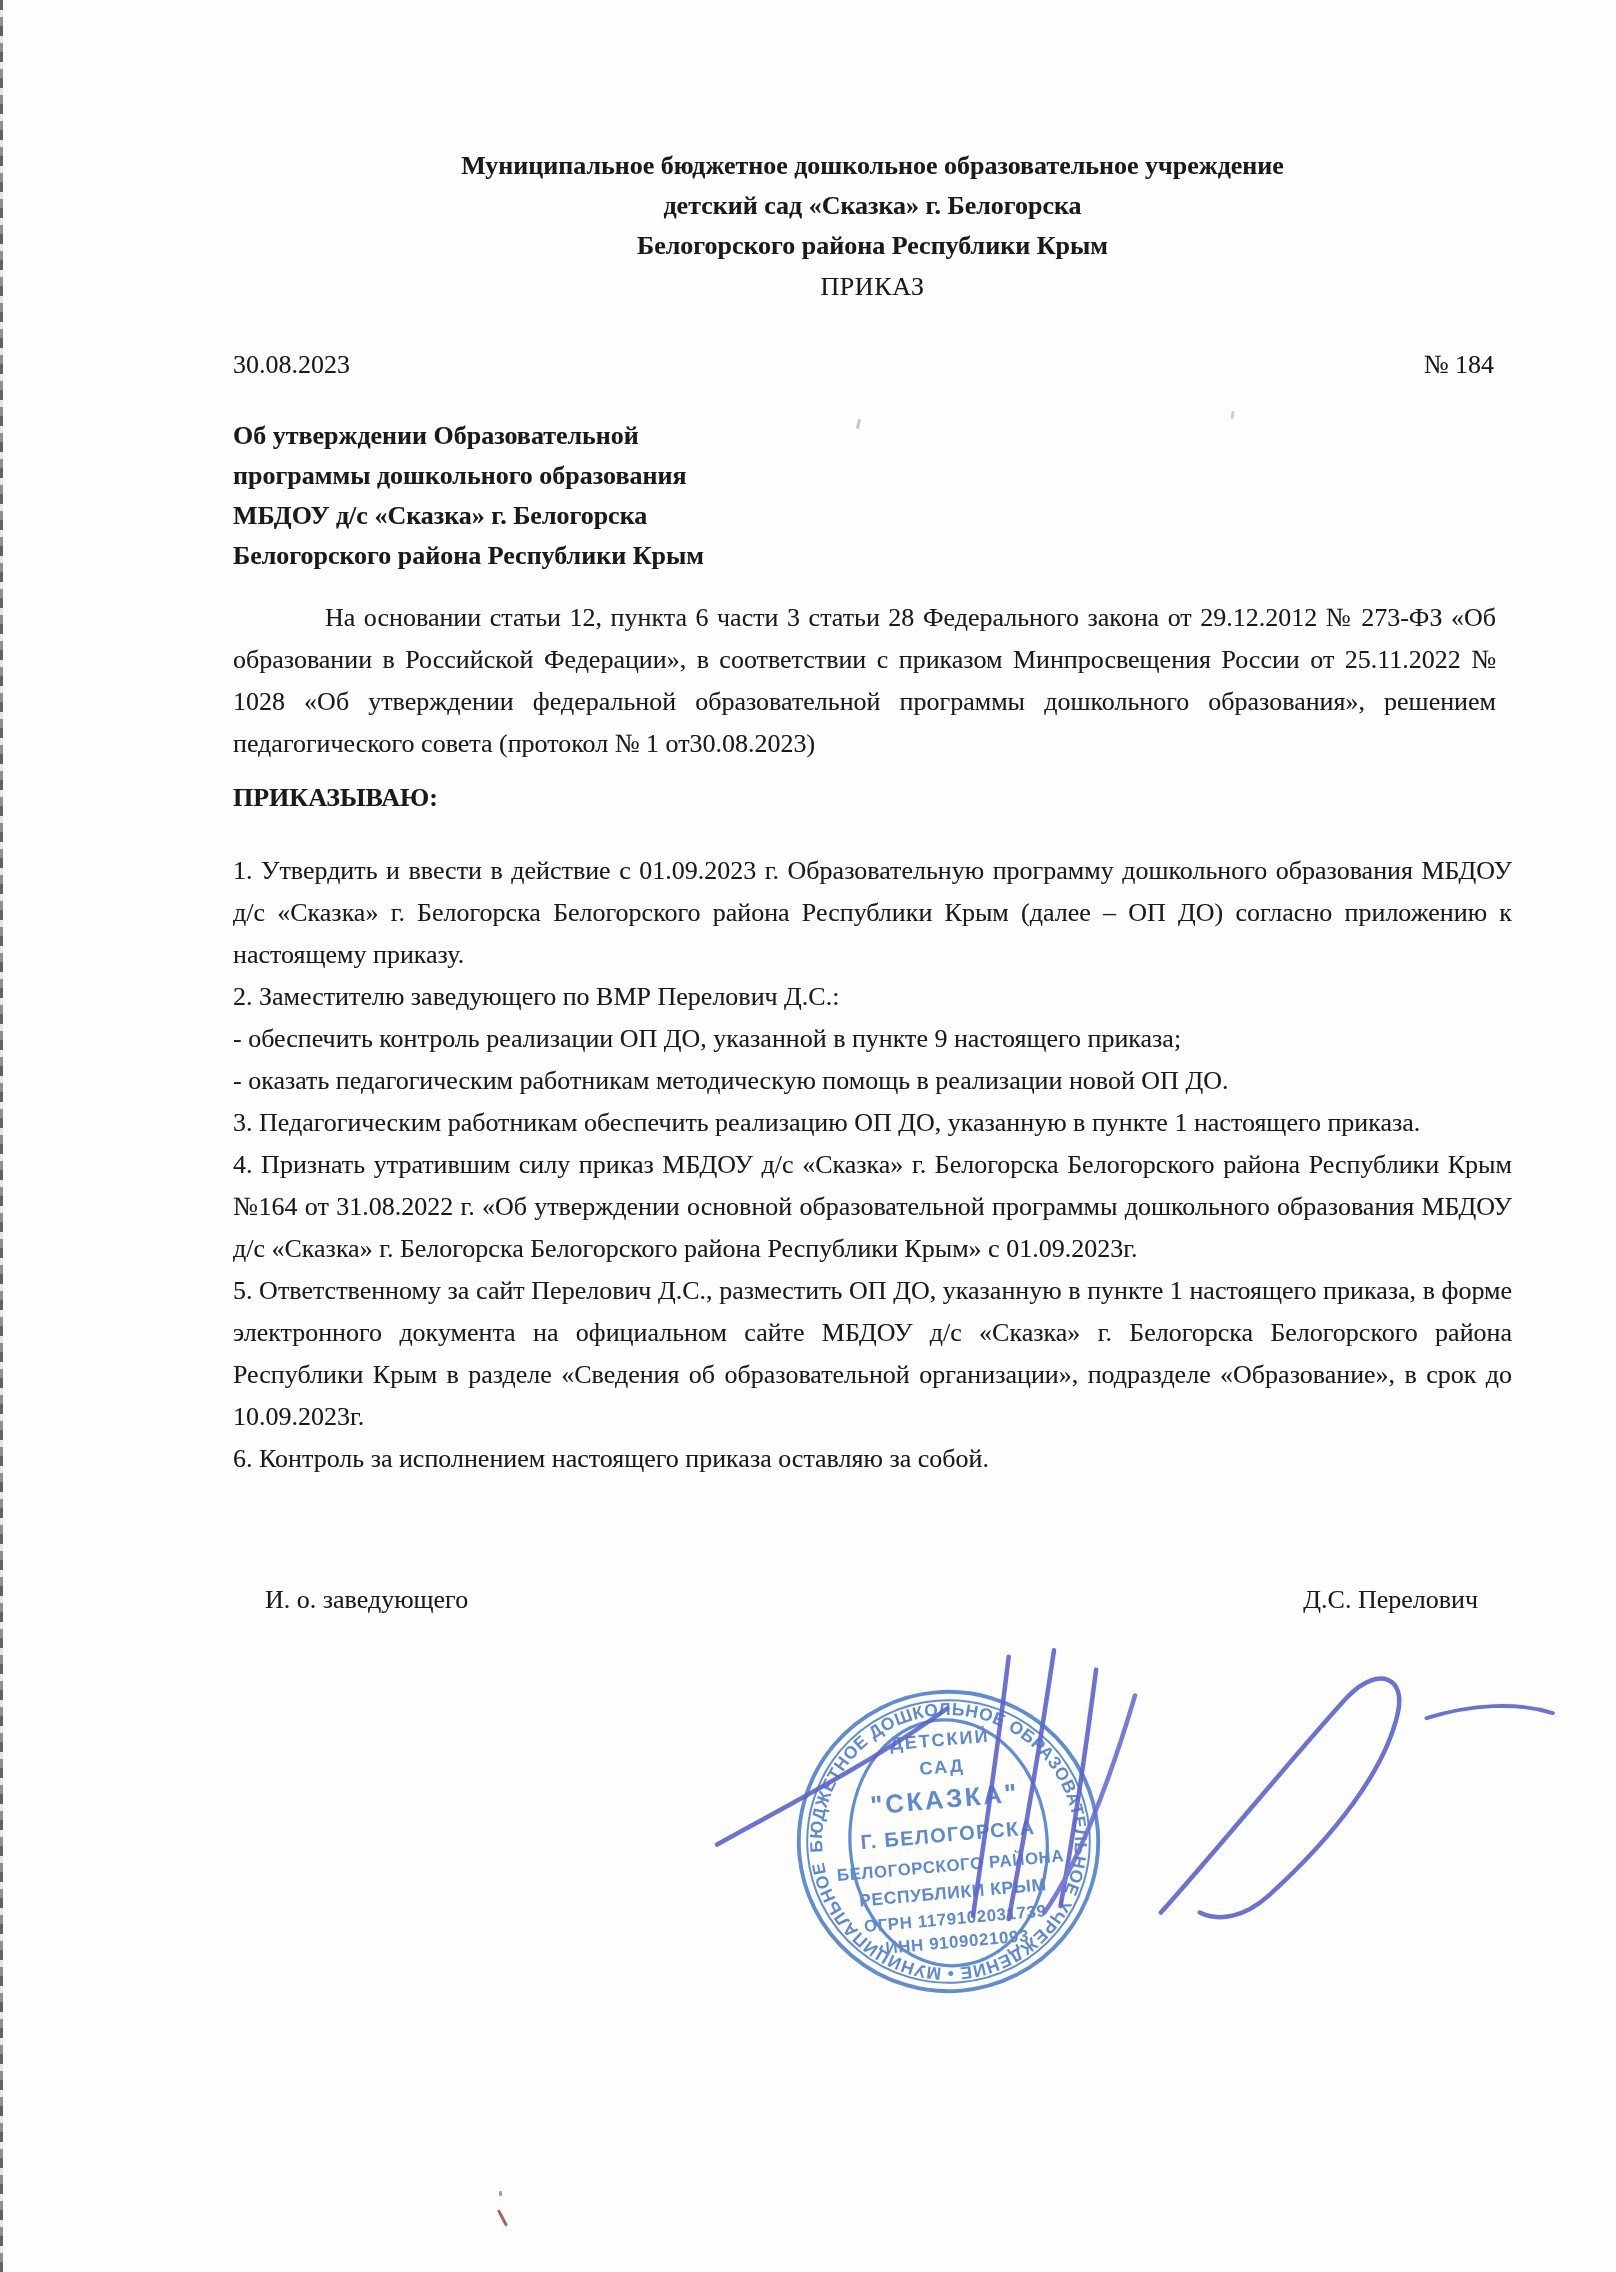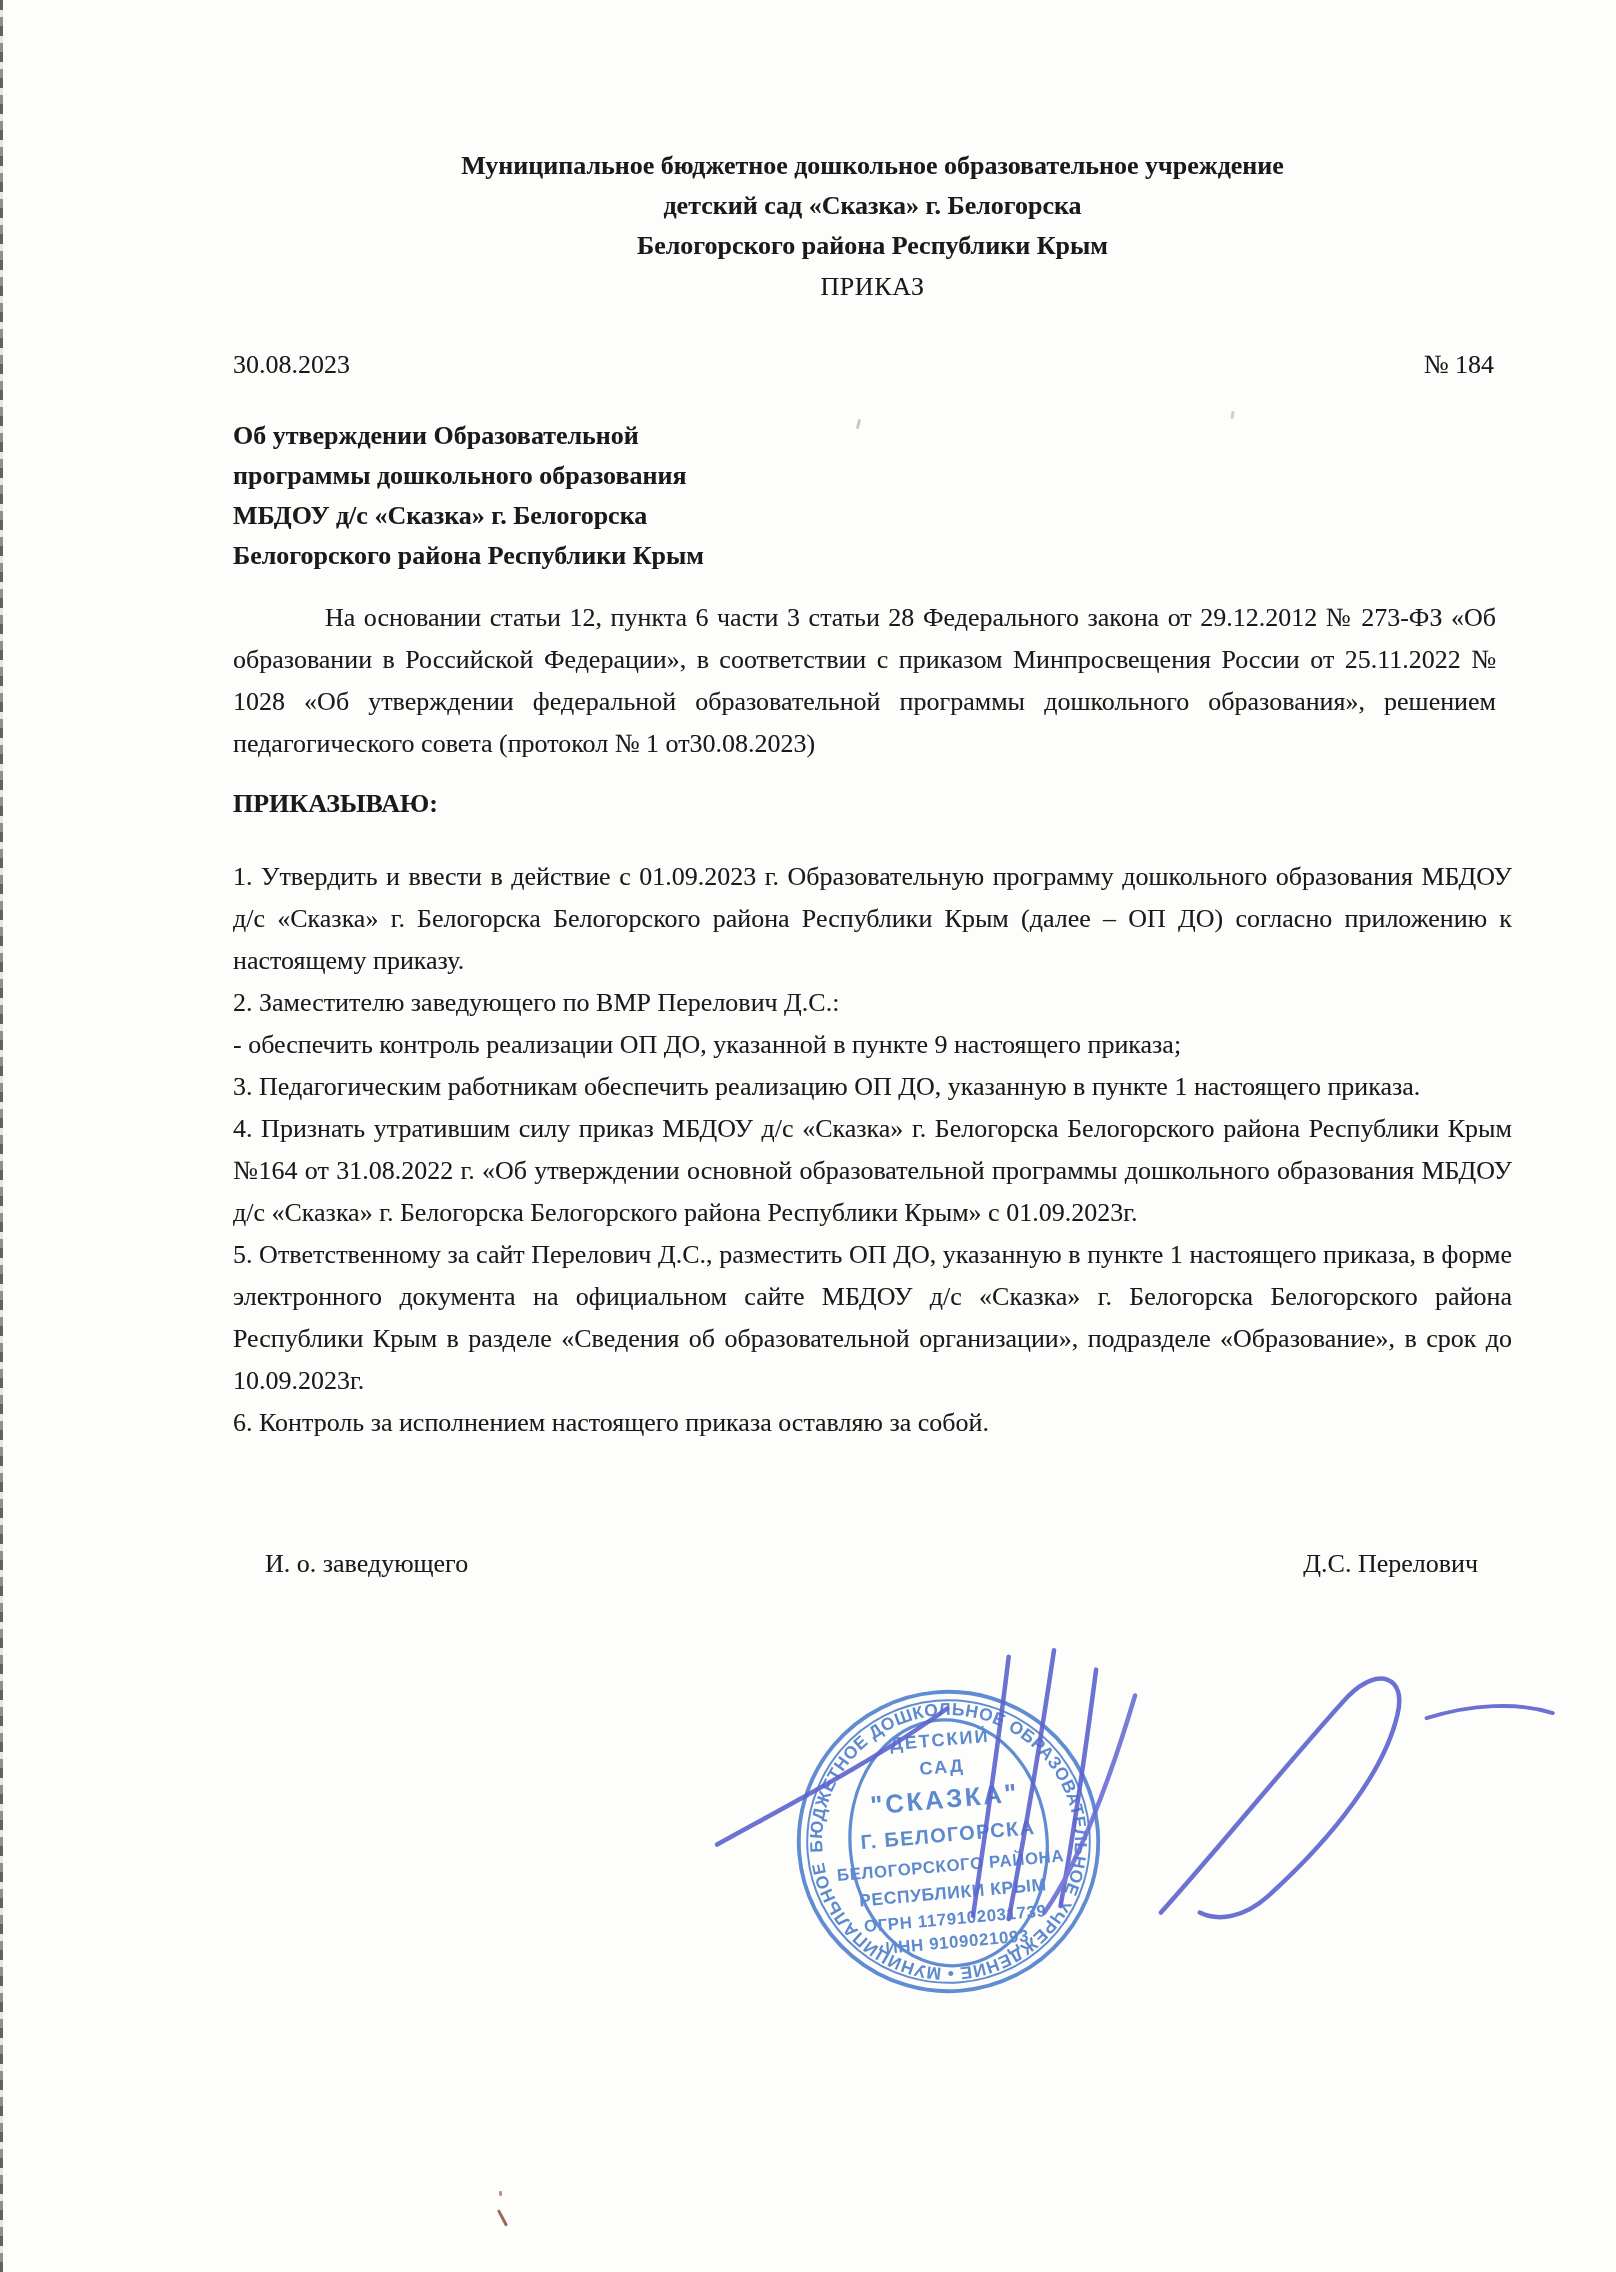--- a/index.html
+++ b/index.html
@@ -31,21 +31,21 @@
   }
   .date-row {
     margin-top:36px;
     display:flex; justify-content:space-between; align-items:flex-start;
   }
   .date-row .num { padding-right:18px; }
   .subject { margin-top:30px; font-weight:bold; line-height:40px; }
   .preamble {
     margin:21px 16px 0 0; text-align:justify; text-indent:92px;
   }
-  .order-word { margin-top:18px; font-weight:bold; }
+  .order-word { margin-top:12px; font-weight:bold; }
   .items { margin-top:31px; }
   .items p { margin:0; text-align:justify; }
   .sig-row {
     margin-top:99px;
     display:flex; justify-content:space-between;
     padding-left:32px; padding-right:34px;
   }
   .stamp-svg {
     position:absolute; left:780px; top:1673px; width:337px; height:337px;
   }
@@ -98,20 +98,21 @@
     </div>
 
     <p class="preamble">На основании статьи 12, пункта 6 части 3 статьи 28 Федерального закона от 29.12.2012 № 273-ФЗ «Об образовании в Российской Федерации», в соответствии с приказом Минпросвещения России от 25.11.2022 № 1028 «Об утверждении федеральной образовательной программы дошкольного образования», решением педагогического совета (протокол № 1 от30.08.2023)</p>
 
     <div class="order-word">ПРИКАЗЫВАЮ:</div>
 
     <div class="items">
       <p>1. Утвердить и ввести в действие с 01.09.2023 г. Образовательную программу дошкольного образования МБДОУ д/с «Сказка» г. Белогорска Белогорского района Республики Крым (далее – ОП ДО) согласно приложению к настоящему приказу.</p>
       <p>2. Заместителю заведующего по ВМР Перелович Д.С.:</p>
       <p>- обеспечить контроль реализации ОП ДО, указанной в пункте 9 настоящего приказа;</p>
+      <p>- оказать педагогическим работникам методическую помощь в реализации новой ОП ДО.</p>
       <p>3. Педагогическим работникам обеспечить реализацию ОП ДО, указанную в пункте 1 настоящего приказа.</p>
       <p>4. Признать утратившим силу приказ МБДОУ д/с «Сказка» г. Белогорска Белогорского района Республики Крым №164 от 31.08.2022 г. «Об утверждении основной образовательной программы дошкольного образования МБДОУ д/с «Сказка» г. Белогорска Белогорского района Республики Крым» с 01.09.2023г.</p>
       <p>5. Ответственному за сайт Перелович Д.С., разместить ОП ДО, указанную в пункте 1 настоящего приказа, в форме электронного документа на официальном сайте МБДОУ д/с «Сказка» г. Белогорска Белогорского района Республики Крым в разделе «Сведения об образовательной организации», подразделе «Образование», в срок до 10.09.2023г.</p>
       <p>6. Контроль за исполнением настоящего приказа оставляю за собой.</p>
     </div>
 
     <div class="sig-row">
       <span>И. о. заведующего</span>
       <span>Д.С. Перелович</span>
     </div>

